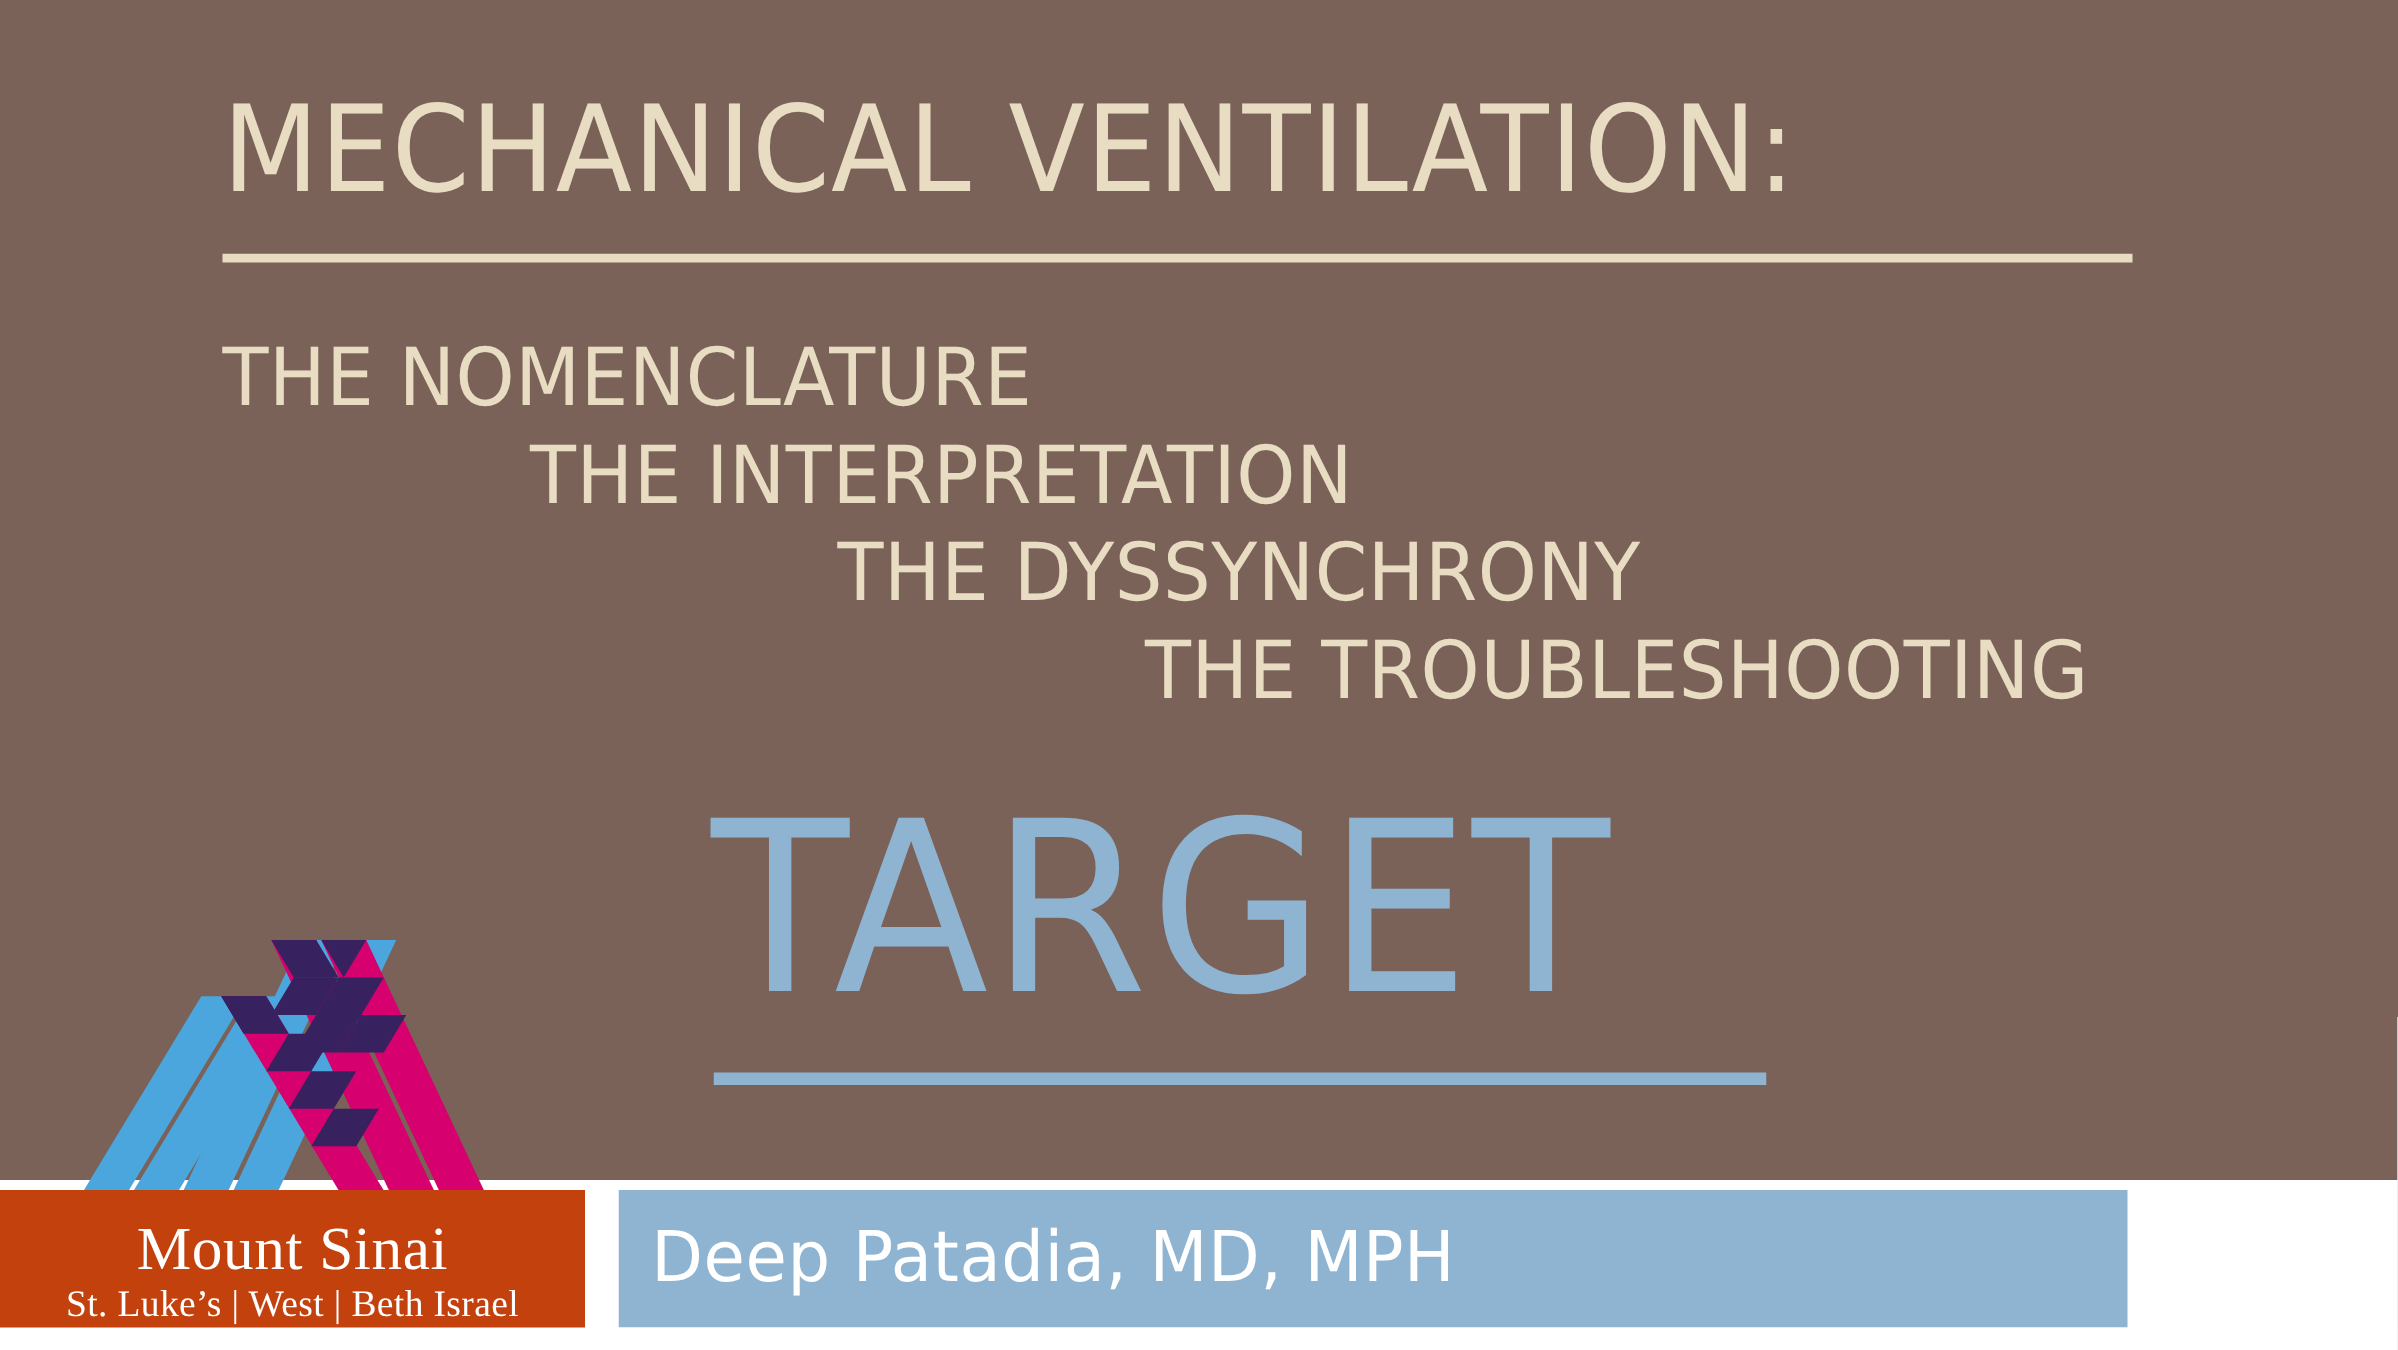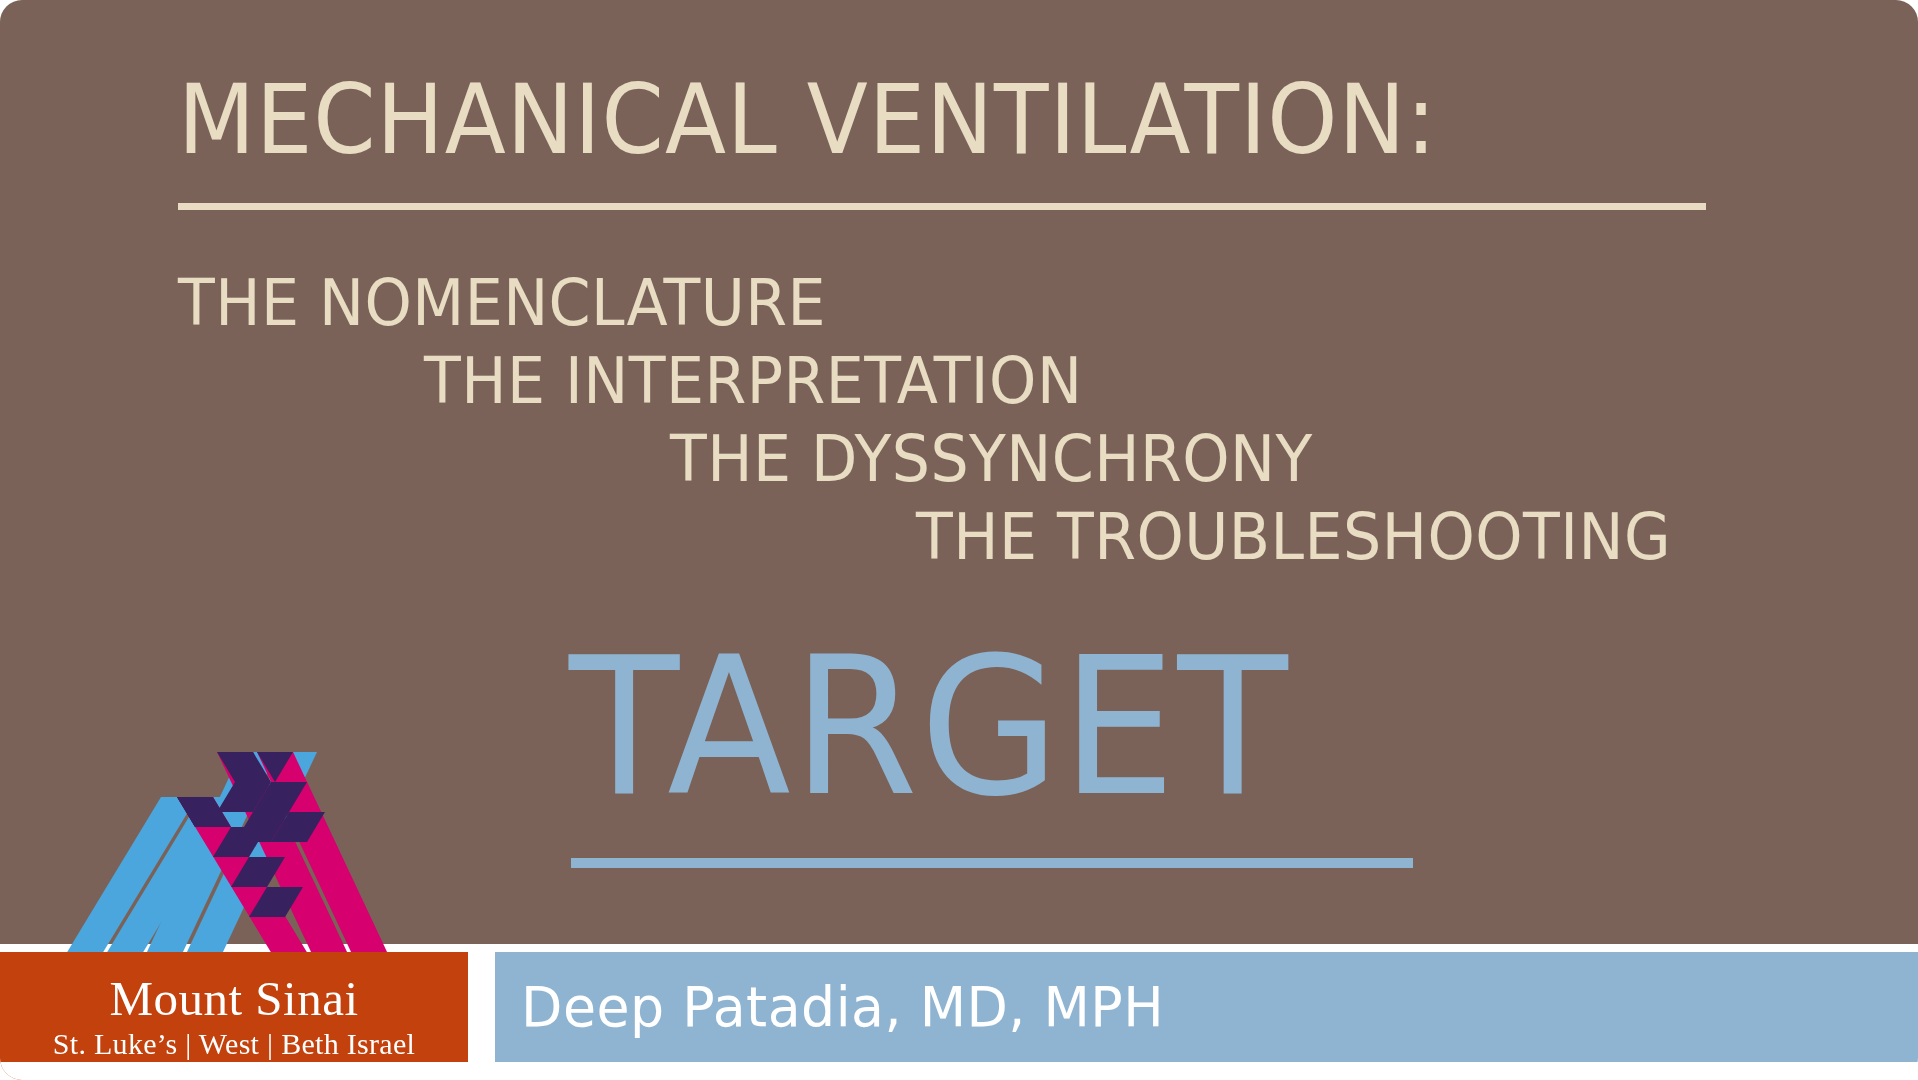--- a/index.html
+++ b/index.html
@@ -13,21 +13,20 @@
     overflow: hidden;
     font-family: "Liberation Sans", sans-serif;
   }
 
   #slide {
     position: relative;
     width: 1918px;
     height: 1080px;
     background: #ffffff;
     overflow: hidden;
-    border-radius: 22px;
   }
 
   
   #slide-canvas {
     position: absolute;
     left: 0;
     top: 0;
     width: 1918px;
     height: 944px;
     background: #7a6259;
@@ -149,21 +148,21 @@
     font-weight: 400;
     color: #ffffff;
     letter-spacing: 0.3px;
     white-space: nowrap;
   }
 
   #presenter-bar {
     position: absolute;
     left: 495px;
     top: 952px;
-    width: 1423px;
+    width: 1207px;
     height: 110px;
     background: #8fb4d1;
     display: flex;
     align-items: center;
   }
   #presenter-name {
     font-family: "DejaVu Sans", sans-serif;
     font-size: 56px;
     line-height: 60px;
     font-weight: 400;

